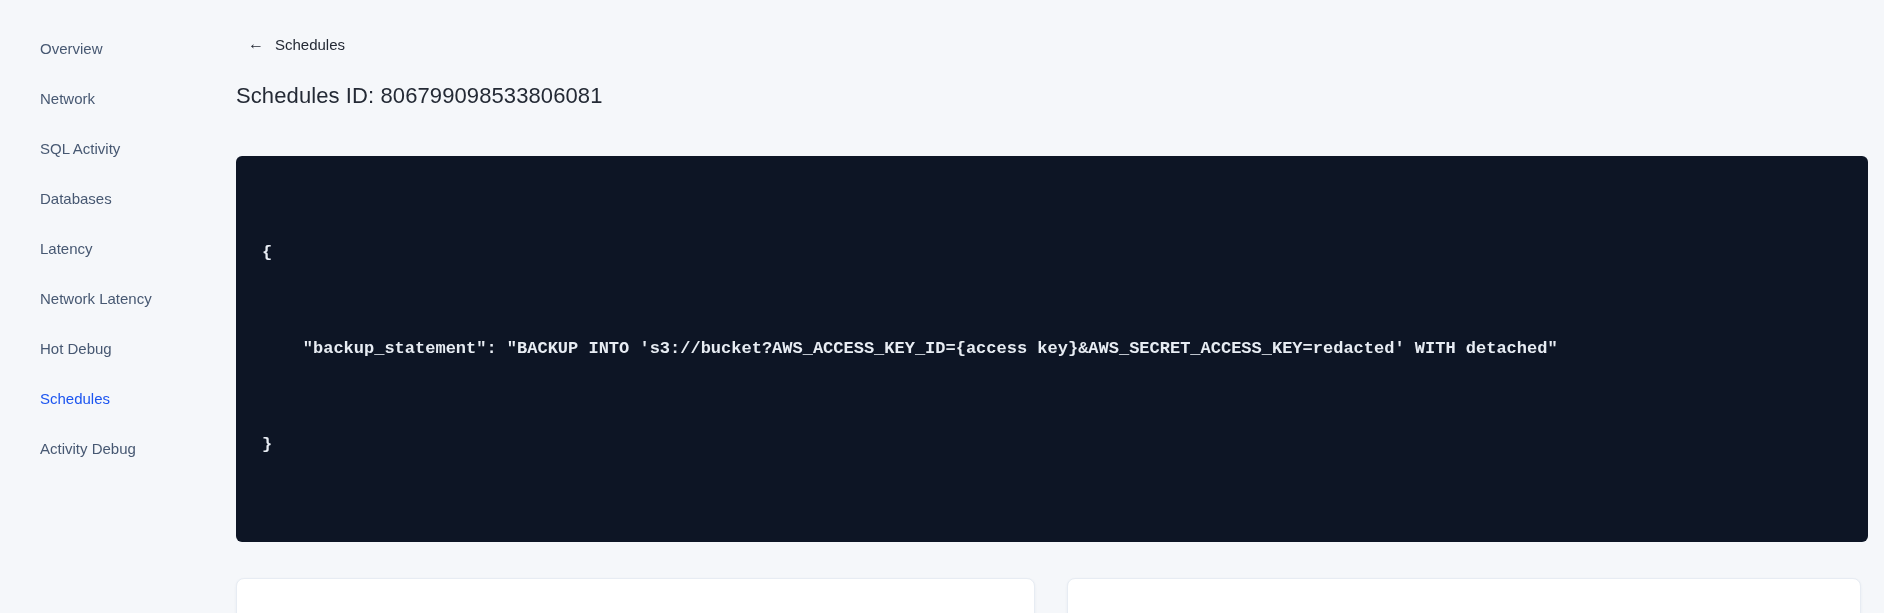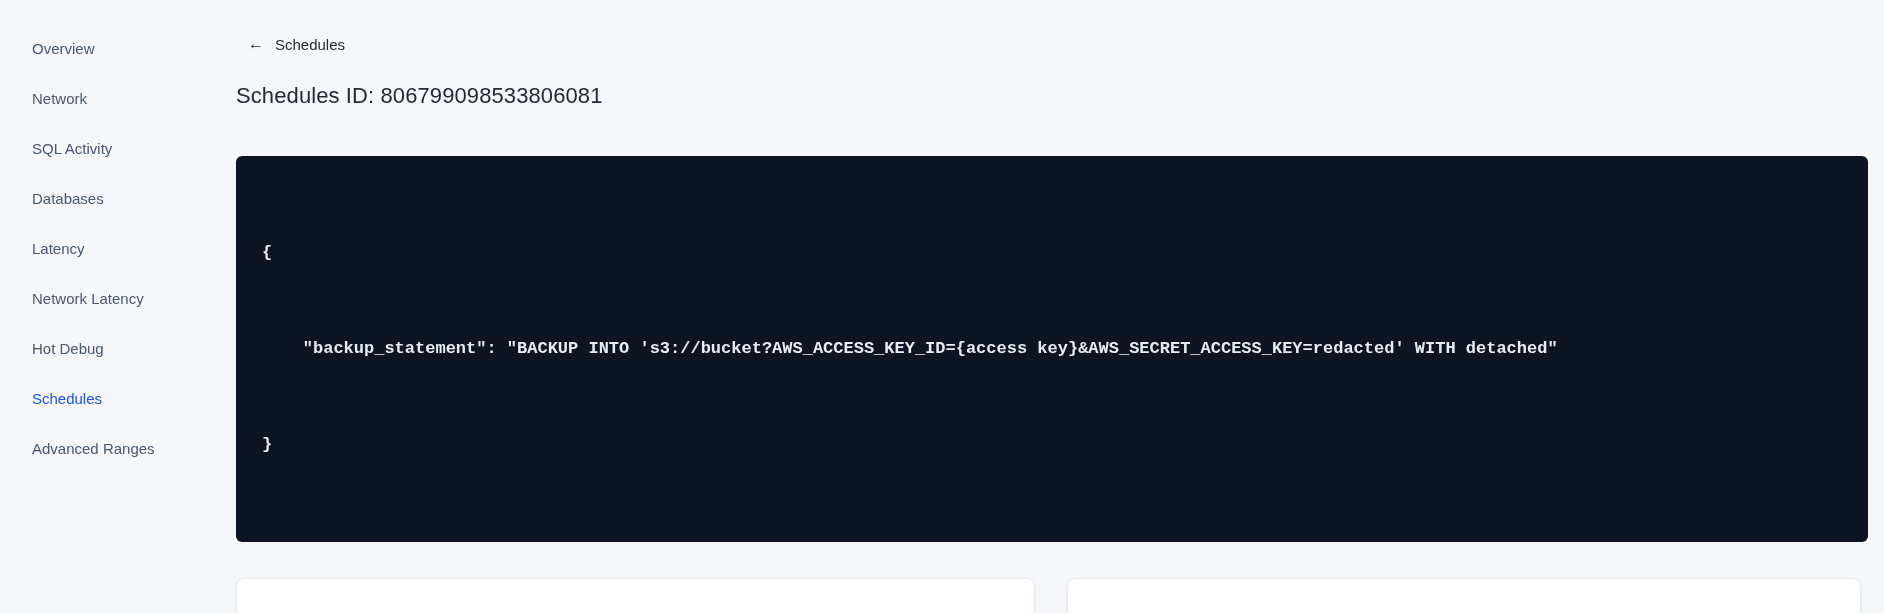--- a/index.html
+++ b/index.html
@@ -9,21 +9,21 @@
     font-family: "Liberation Sans", "DejaVu Sans", sans-serif;
     overflow: hidden;
     color: #242a35;
   }
   .layout { display: flex; width: 1884px; height: 613px; }
 
   
   .sidebar { width: 236px; flex-shrink: 0; padding-top: 23px; }
   .nav-item {
     height: 50px; display: flex; align-items: center;
-    padding-left: 32px; font-size: 15px; color: #475872;
+    padding-left: 40px; font-size: 15px; color: #475872;
     cursor: pointer; white-space: nowrap;
   }
   .nav-item.active { color: #1c55f0; font-weight: 400; }
 
   
   .main { width: 1632px; padding-top: 35px; }
 
   .back-link {
     display: inline-flex; align-items: center; gap: 11px;
     margin-left: 12px; font-size: 15px; color: #242a35;
@@ -74,21 +74,21 @@
 
   <nav class="sidebar">
     <div class="nav-item">Overview</div>
     <div class="nav-item">Network</div>
     <div class="nav-item">SQL Activity</div>
     <div class="nav-item">Databases</div>
     <div class="nav-item">Latency</div>
     <div class="nav-item">Network Latency</div>
     <div class="nav-item">Hot Debug</div>
     <div class="nav-item active">Schedules</div>
-    <div class="nav-item">Advanced Ranges</div>
+    <div class="nav-item">Activity Debug</div>
   </nav>
 
   <main class="main">
 
     <a class="back-link">
       <span class="back-arrow">←</span>
       <span>Schedules</span>
     </a>
 
     <h1 class="page-title">Schedules ID: 806799098533806081</h1>

